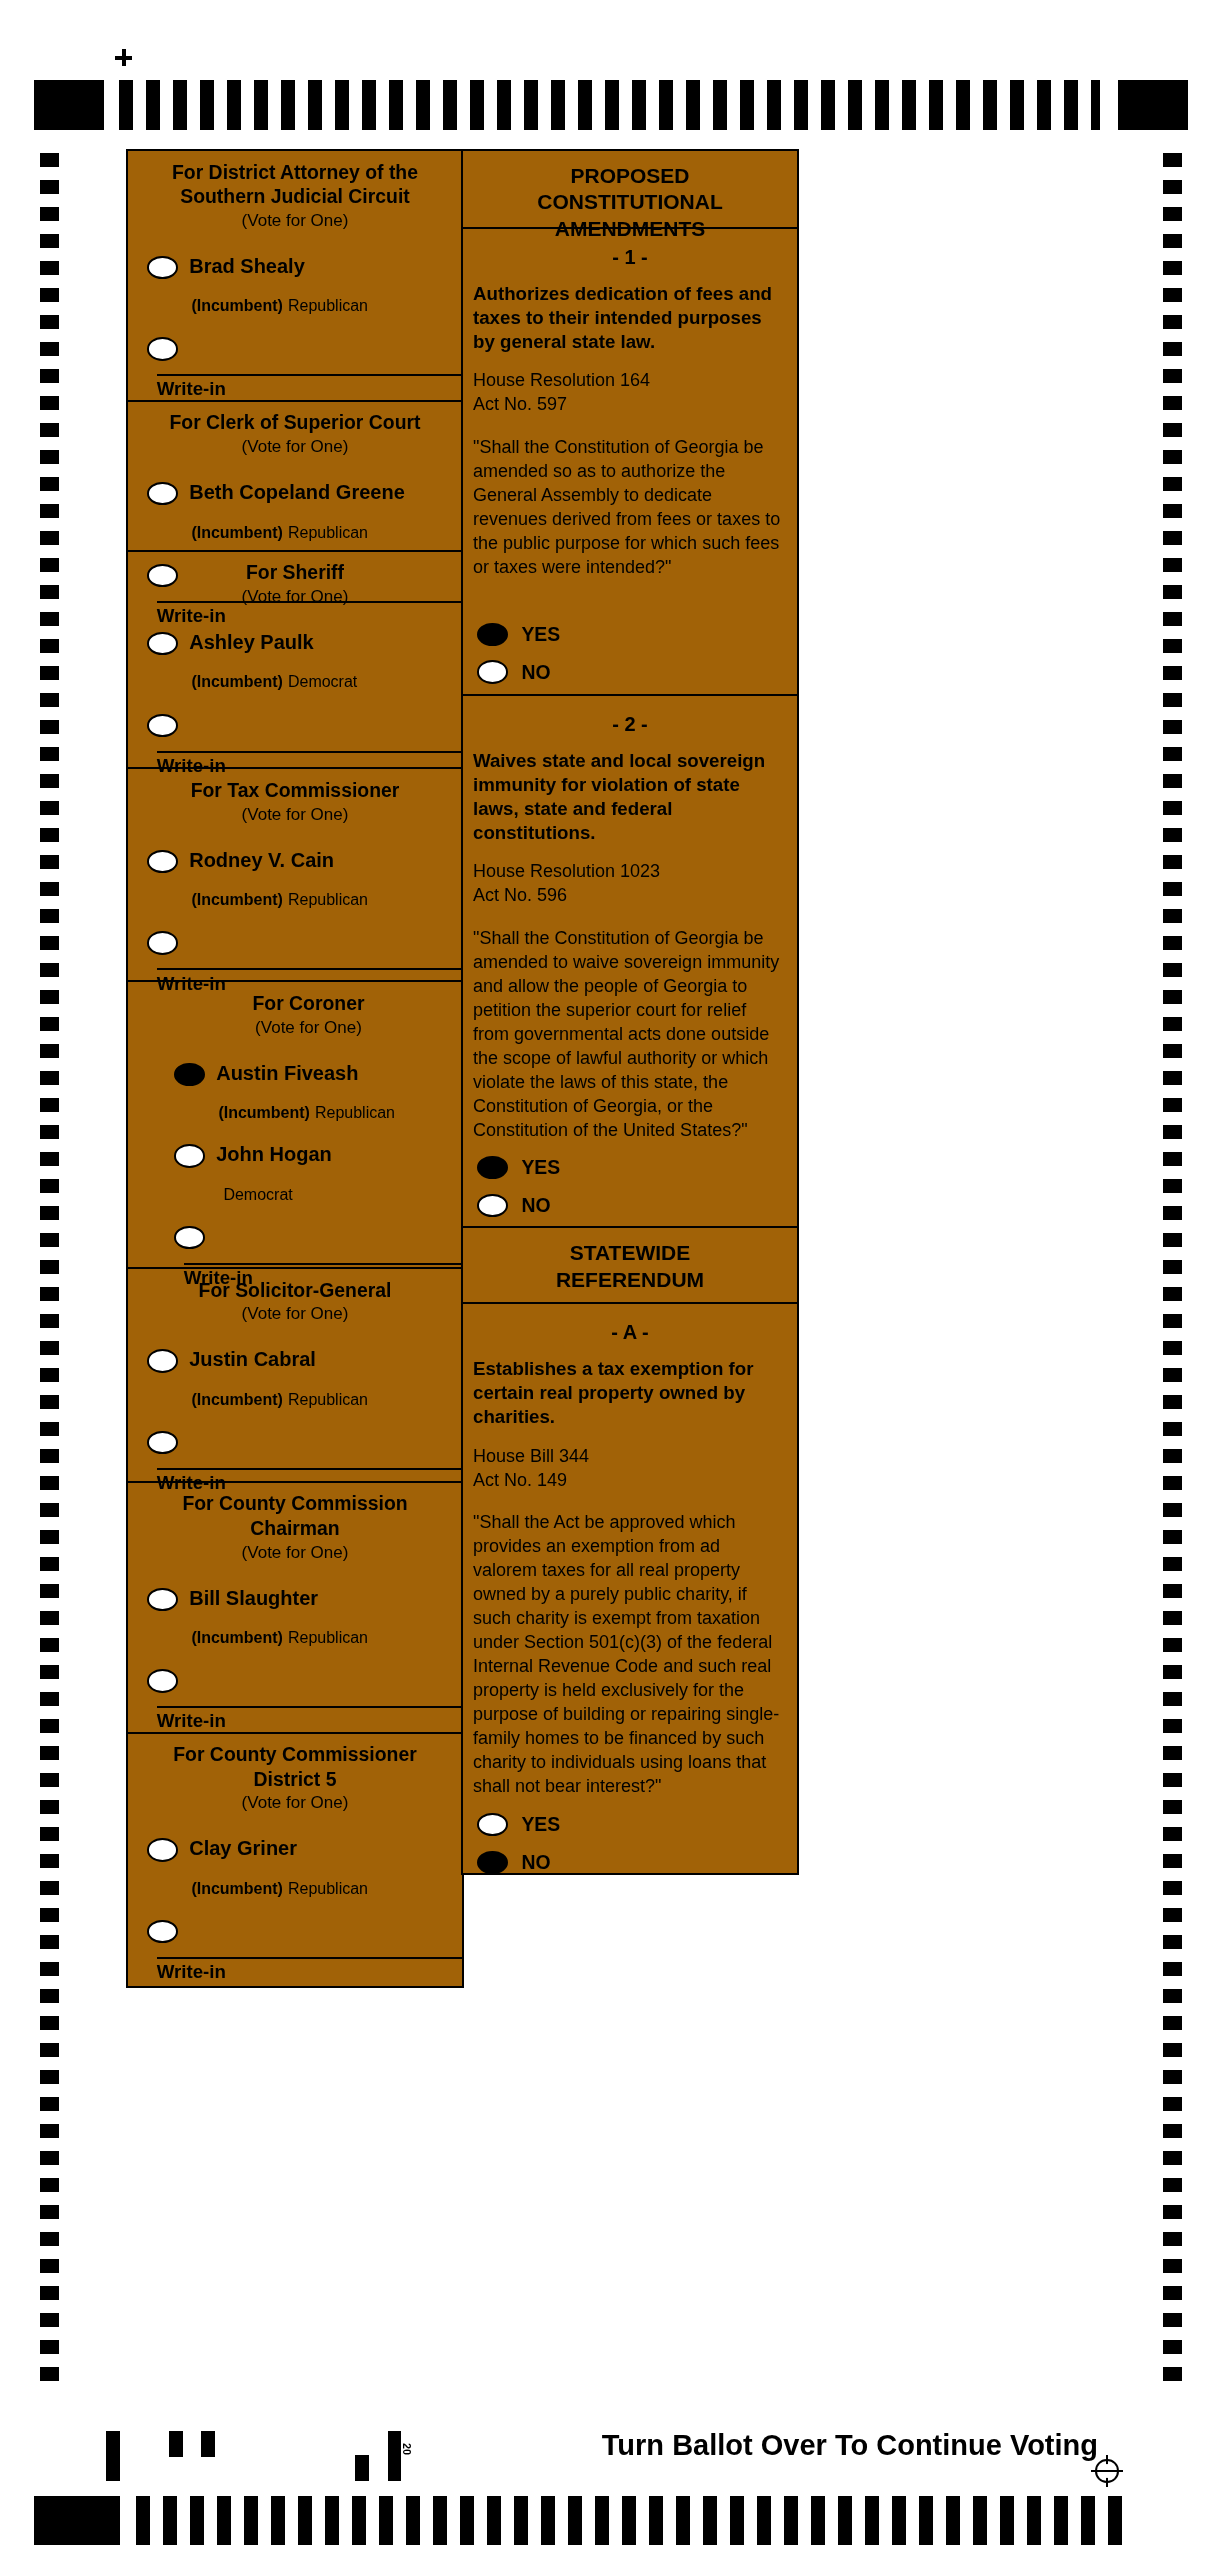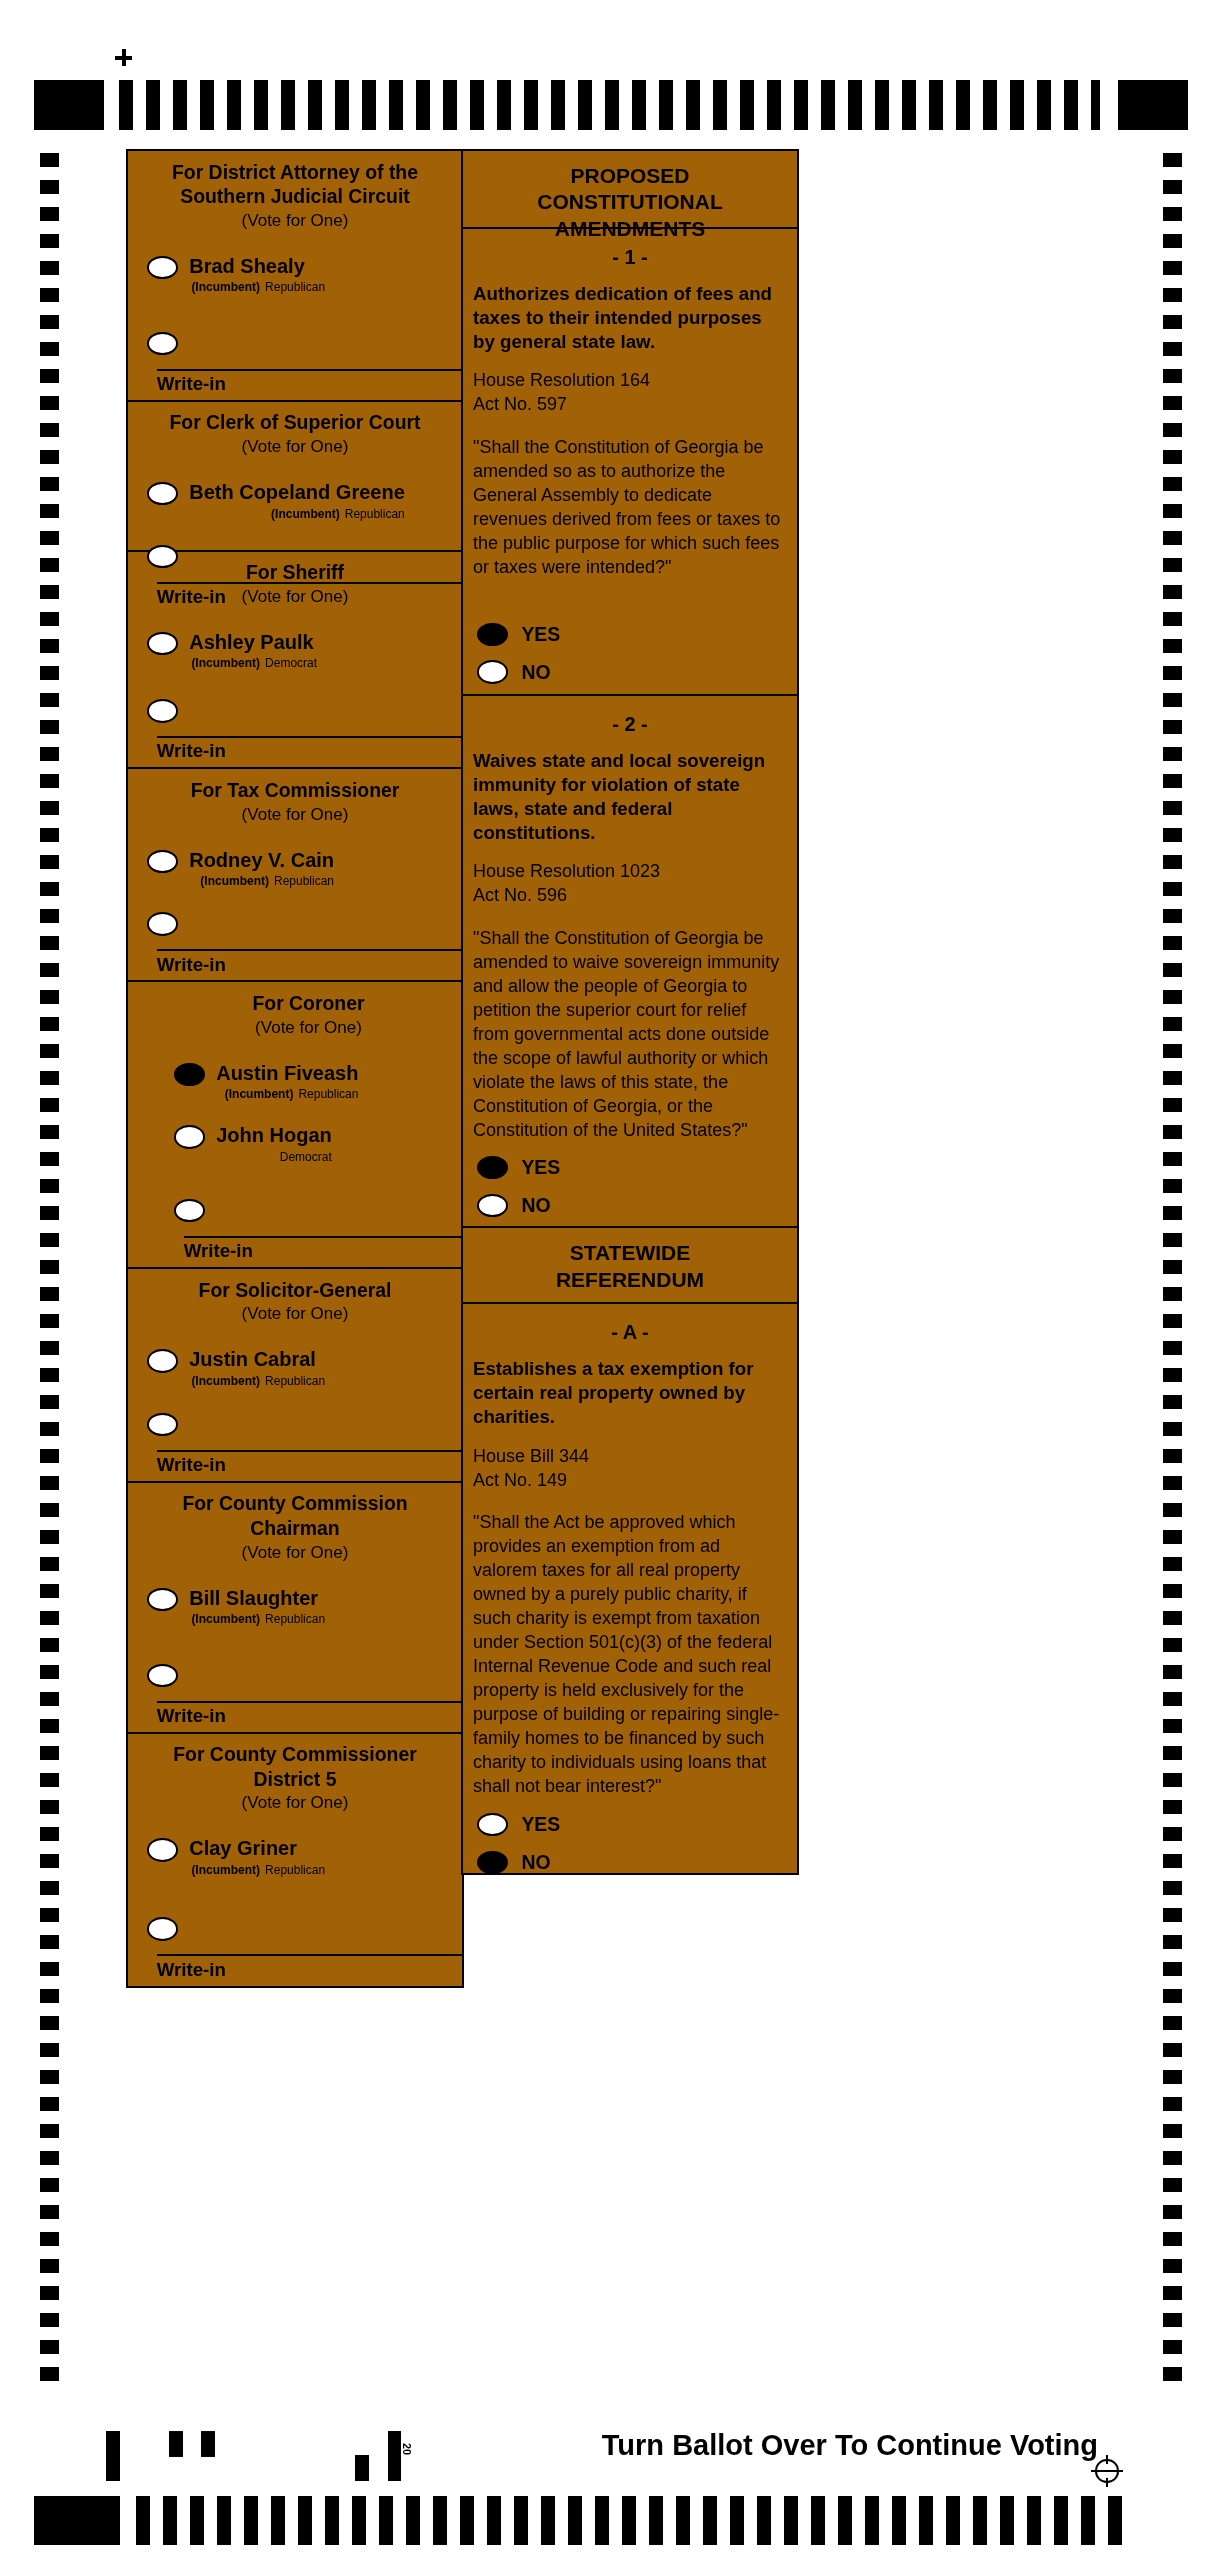--- a/index.html
+++ b/index.html
@@ -55,21 +55,21 @@
 
   .ctitle{margin-top:8.6px;text-align:center;font-size:19.4px;font-weight:700;line-height:24.4px;}
   .vfo{text-align:center;font-size:17px;line-height:21.5px;margin-top:1.4px;}
   .cands{margin-top:24.4px;}
   .crow{display:flex;align-items:flex-start;padding-left:18.7px;margin-bottom:21.5px;}
   .oval{flex:0 0 auto;width:27px;height:19.4px;border:2.2px solid #000;border-radius:50%;
         background:#fff;display:inline-block;}
   .oval.filled{background:#000;}
   .cinfo{margin-left:11.5px;}
   .cname{font-size:20px;font-weight:700;line-height:21.5px;}
-  .cparty{font-size:12px;line-height:18.7px;margin-top:1px;padding-left:2.2px;text-align:right;}
+  .cparty{font-size:16px;line-height:18.7px;margin-top:20px;padding-left:2.2px;}
   .cparty .pfx{font-weight:700;margin-right:5px;}
   .wsec{margin-top:auto;padding:0 0 5.7px 18.7px;}
   .wline{border-top:2.2px solid #000;margin:11.5px 0 2.2px 10px;}
   .wlabel{font-size:18.7px;font-weight:700;padding-left:10px;line-height:21.5px;}
 
   .hdrbox{justify-content:flex-start;text-align:center;font-size:21px;font-weight:700;
           line-height:26.6px;padding-top:11.5px;}
   .mnum{text-align:center;font-size:20px;font-weight:700;margin:17px 0 13px;}
   .msum{font-size:18.7px;font-weight:700;line-height:24px;padding:0 10px;}
   .mauth{font-size:18px;line-height:24px;padding:0 10px;margin-top:14.4px;}

